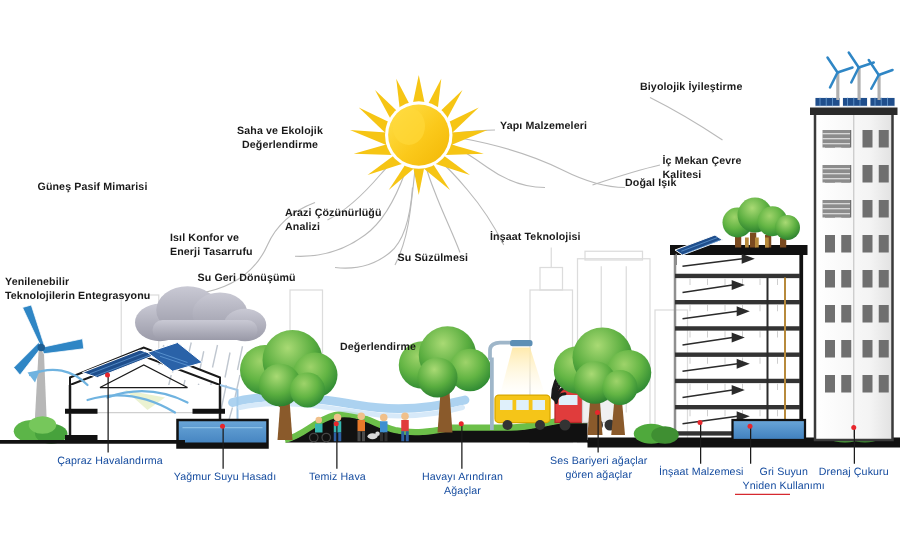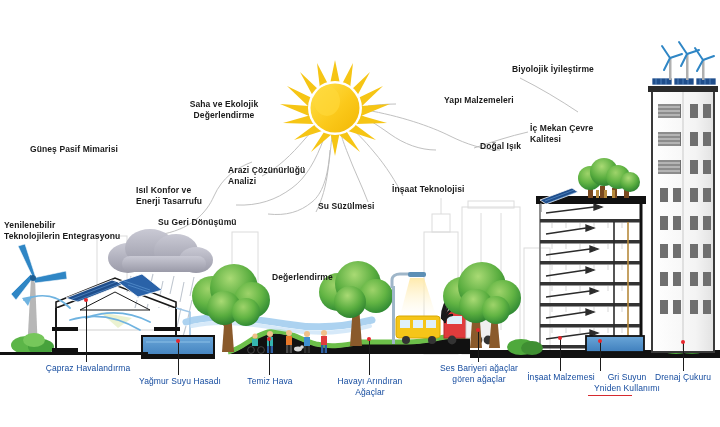--- a/index.html
+++ b/index.html
@@ -583,23 +583,23 @@
 Analizi</div>
 
     <div class="lbl" style="left:136px;top:185px;width:100px;">Isıl Konfor ve
 Enerji Tasarrufu</div>
 
     <div class="lbl" style="left:158px;top:217px;width:110px;">Su Geri Dönüşümü</div>
 
     <div class="lbl" style="left:4px;top:220px;width:152px;">Yenilenebilir
 Teknolojilerin Entegrasyonu</div>
 
-    <div class="lbl" style="left:400px;top:95px;width:104px;margin-left:44px;">Yapı Malzemeleri</div>
-
-    <div class="lbl" style="left:440px;top:141px;width:74px;padding-left:40px;">Doğal Işık</div>
+    <div class="lbl" style="left:400px;top:95px;width:104px;">Yapı Malzemeleri</div>
+
+    <div class="lbl" style="left:460px;top:141px;width:74px;padding-left:40px;">Doğal Işık</div>
 
     <div class="lbl" style="left:392px;top:184px;width:108px;">İnşaat Teknolojisi</div>
 
     <div class="lbl" style="left:318px;top:201px;width:88px;">Su Süzülmesi</div>
 
     <div class="lbl" style="left:512px;top:64px;width:118px;">Biyolojik İyileştirme</div>
 
     <div class="lbl" style="left:530px;top:123px;width:100px;">İç Mekan Çevre
 Kalitesi</div>
 

